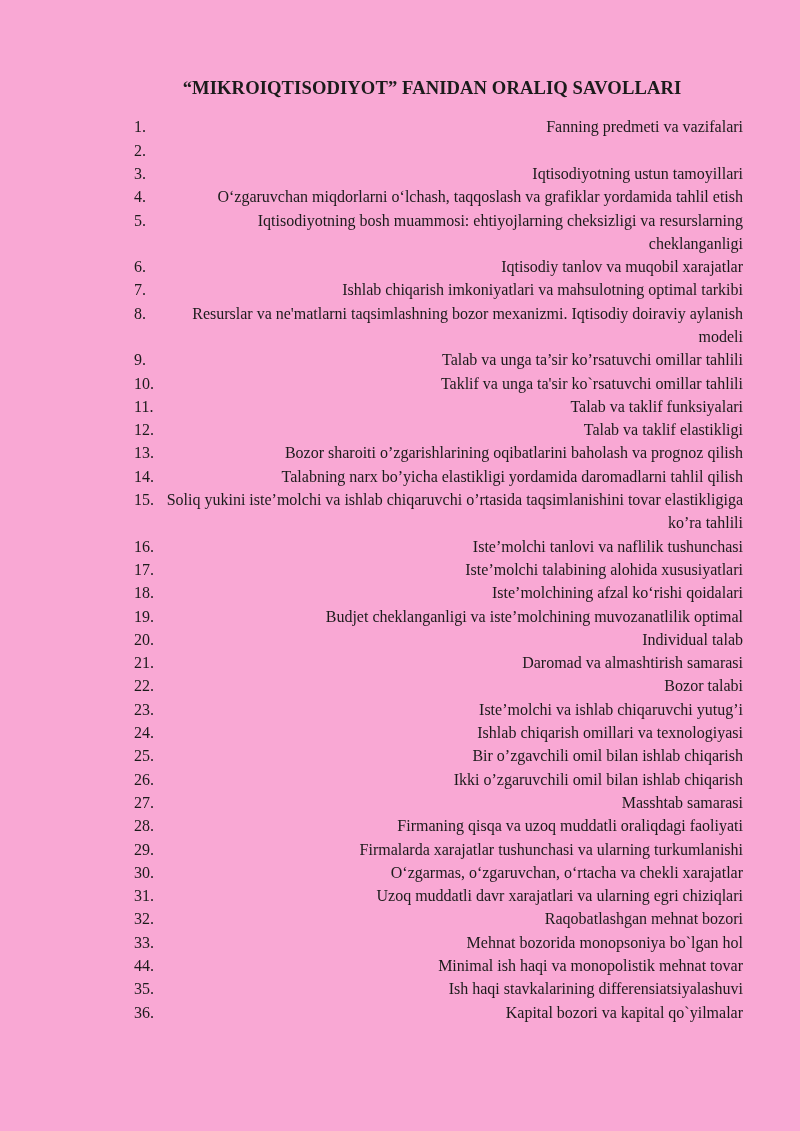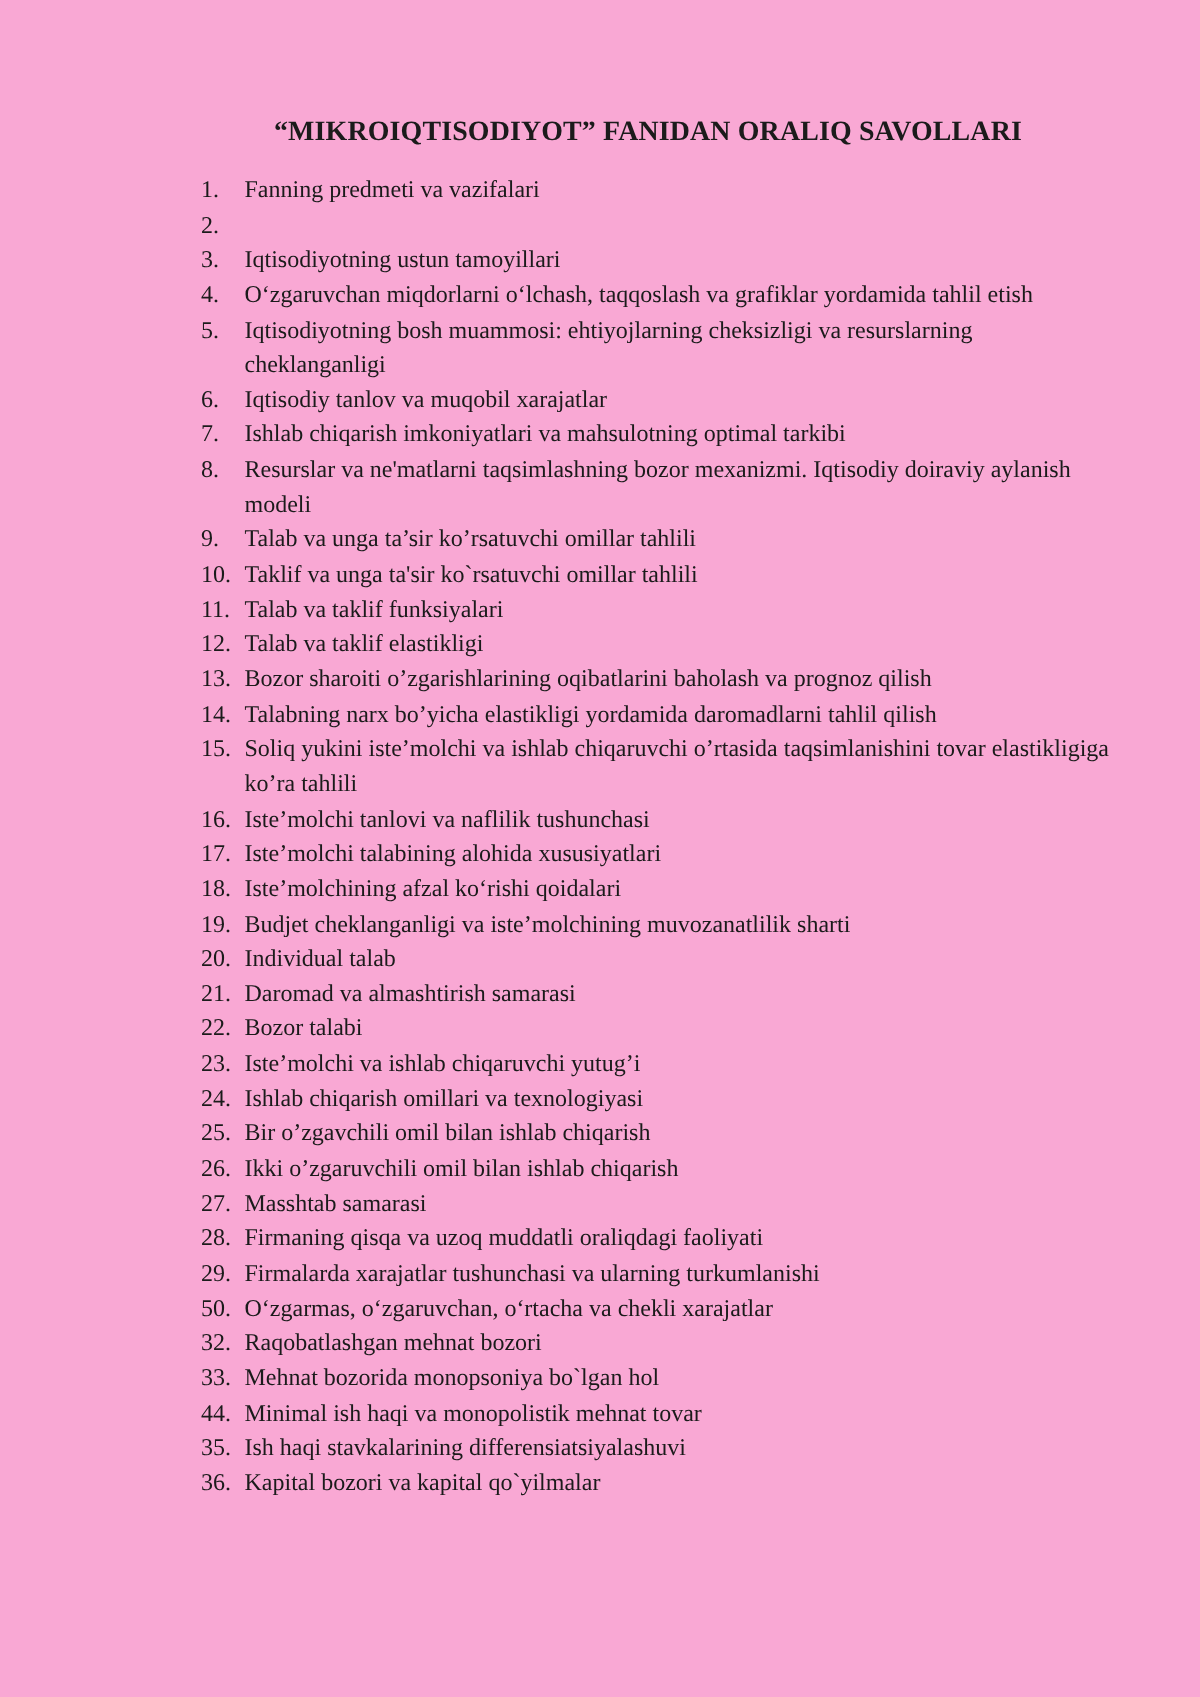--- a/index.html
+++ b/index.html
@@ -38,20 +38,21 @@
   .q {
     display: flex;
     margin-left: 134px;
   }
   .num {
     flex: 0 0 29px;
     text-align: left;
   }
   .txt {
     width: 580px;
+    text-align: right;
   }
 </style>
 </head>
 <body>
 
 <div class="page">
   <h1 class="title">“MIKROIQTISODIYOT” FANIDAN ORALIQ SAVOLLARI</h1>
   <ol class="questions">
       <li class="q">
         <span class="num">1.</span>
@@ -119,21 +120,21 @@
       <li class="q">
         <span class="num">17.</span>
         <span class="txt">Iste’molchi talabining alohida xususiyatlari</span>
       </li>
       <li class="q">
         <span class="num">18.</span>
         <span class="txt">Iste’molchining afzal ko‘rishi qoidalari</span>
       </li>
       <li class="q">
         <span class="num">19.</span>
-        <span class="txt">Budjet cheklanganligi va iste’molchining muvozanatlilik sharti</span>
+        <span class="txt">Budjet cheklanganligi va iste’molchining muvozanatlilik optimal</span>
       </li>
       <li class="q">
         <span class="num">20.</span>
         <span class="txt">Individual talab</span>
       </li>
       <li class="q">
         <span class="num">21.</span>
         <span class="txt">Daromad va almashtirish samarasi</span>
       </li>
       <li class="q">
@@ -162,22 +163,26 @@
       </li>
       <li class="q">
         <span class="num">28.</span>
         <span class="txt">Firmaning qisqa va uzoq muddatli oraliqdagi faoliyati</span>
       </li>
       <li class="q">
         <span class="num">29.</span>
         <span class="txt">Firmalarda xarajatlar tushunchasi va ularning turkumlanishi</span>
       </li>
       <li class="q">
-        <span class="num">50.</span>
+        <span class="num">30.</span>
         <span class="txt">O‘zgarmas, o‘zgaruvchan, o‘rtacha va chekli xarajatlar</span>
+      </li>
+      <li class="q">
+        <span class="num">31.</span>
+        <span class="txt">Uzoq muddatli davr xarajatlari va ularning egri chiziqlari</span>
       </li>
       <li class="q">
         <span class="num">32.</span>
         <span class="txt">Raqobatlashgan mehnat bozori</span>
       </li>
       <li class="q">
         <span class="num">33.</span>
         <span class="txt">Mehnat bozorida monopsoniya bo`lgan hol</span>
       </li>
       <li class="q">

